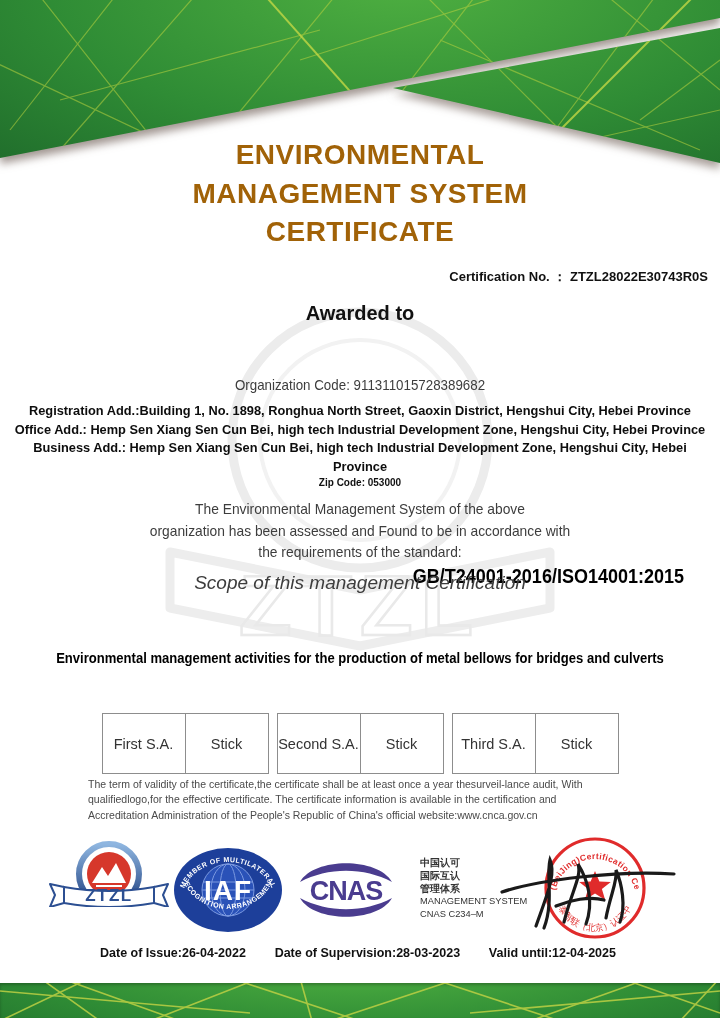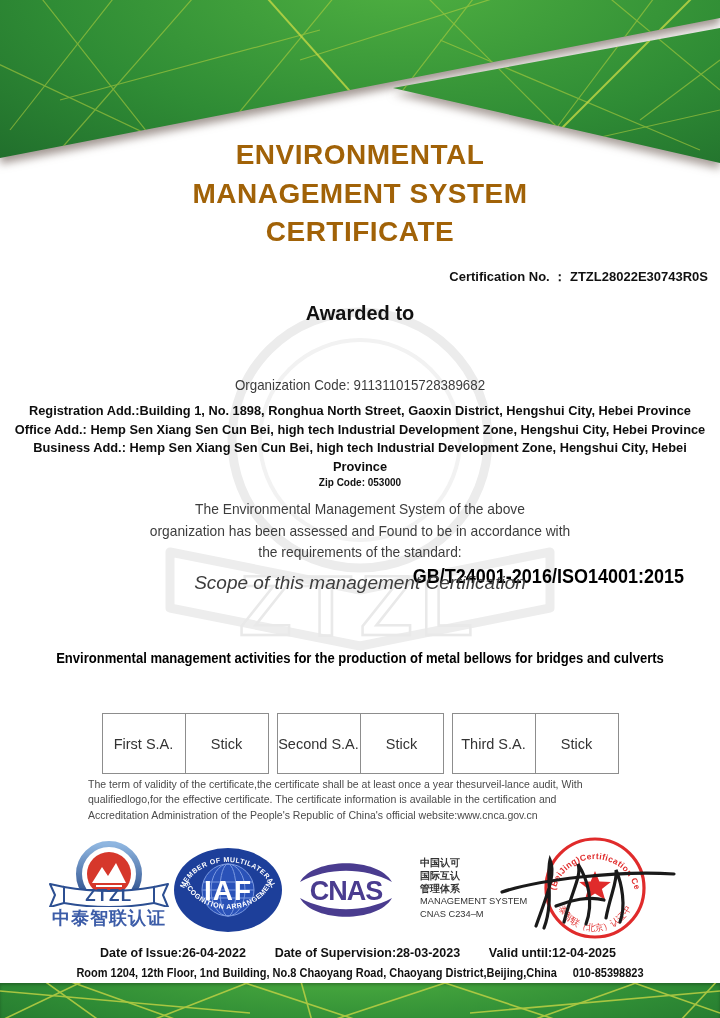--- a/index.html
+++ b/index.html
@@ -189,21 +189,20 @@
       </defs>
       <circle cx="63" cy="33" r="30" fill="#fff" stroke="url(#ztzlRing)" stroke-width="6"></circle>
       <circle cx="63" cy="33" r="22" fill="#d6372b"></circle>
       <path d="M46 42 L56 26 L62 35 L70 22 L80 42 Z" fill="#fff"></path>
       <path d="M50 45 L76 45" stroke="#fff" stroke-width="2"></path>
       <path d="M18 46 Q63 54 108 46 L108 62 Q63 70 18 62 Z" fill="#fff" stroke="#2c4f92" stroke-width="2"></path>
       <path d="M18 46 L4 43 L9 54 L4 66 L18 62 Z" fill="#fff" stroke="#2c4f92" stroke-width="2" stroke-linejoin="round"></path>
       <path d="M108 46 L122 43 L117 54 L122 66 L108 62 Z" fill="#fff" stroke="#2c4f92" stroke-width="2" stroke-linejoin="round"></path>
       <text x="63" y="60" text-anchor="middle" font-family="Liberation Sans, sans-serif" font-weight="bold" font-size="17" letter-spacing="1.5" fill="#2c4f92">ZTZL</text>
     </svg>
-    <div class="ztzl-caption">中泰智联认证</div>
 
     <svg class="logo" style="left:172px;top:846px;" width="112" height="88" viewBox="0 0 112 88">
       <ellipse cx="56" cy="44" rx="54" ry="42" fill="#1d3f9a"></ellipse>
       <circle cx="56" cy="44" r="26" fill="#2a52b8"></circle>
       <g fill="none" stroke="#7c9ae0" stroke-width="1">
         <circle cx="56" cy="44" r="26"></circle>
         <ellipse cx="56" cy="44" rx="17" ry="26"></ellipse>
         <ellipse cx="56" cy="44" rx="8" ry="26"></ellipse>
         <path d="M31 36 H81 M30 44 H82 M31 52 H81"></path>
       </g>
@@ -255,25 +254,20 @@
         <path d="M58 76 C 72 70, 92 66, 106 70"></path>
       </g>
     </svg>
 
     <div class="abs dates">
       <div>Date of Issue:26-04-2022</div>
       <div>Date of Supervision:28-03-2023</div>
       <div>Valid until:12-04-2025</div>
     </div>
 
-    <div class="abs footer-addr">
-        <div class="nowrap cond88">
-      <span>Room 1204, 12th Floor, 1nd Building, No.8 Chaoyang Road, Chaoyang District,Beijing,China</span><span class="phone">010-85398823</span>
-    </div>
-      </div>
   </div>
 
   <div class="footer-band">
     <svg width="720" height="35" viewBox="0 0 720 35">
       <g stroke="#bdd044" stroke-width="1.6" opacity=".85">
         <line x1="0" y1="38" x2="90" y2="-5"></line>
           <line x1="60" y1="-5" x2="180" y2="38"></line>
         <line x1="150" y1="38" x2="260" y2="-5"></line>
           <line x1="230" y1="-5" x2="360" y2="38"></line>
         <line x1="330" y1="38" x2="460" y2="-5"></line>

